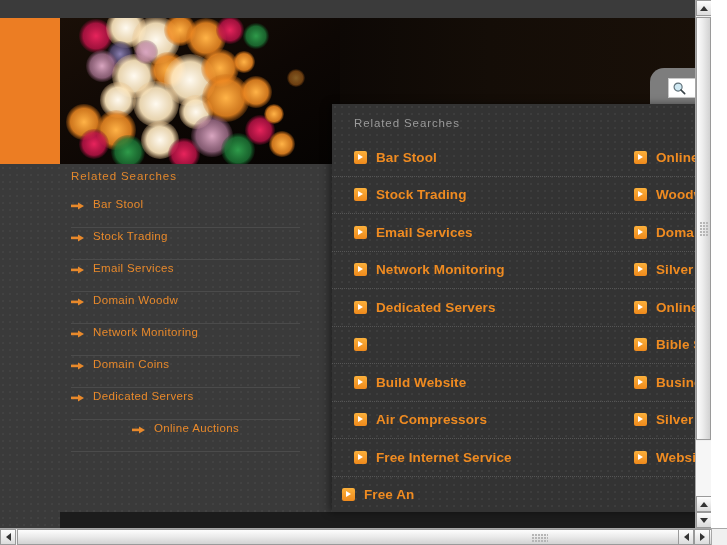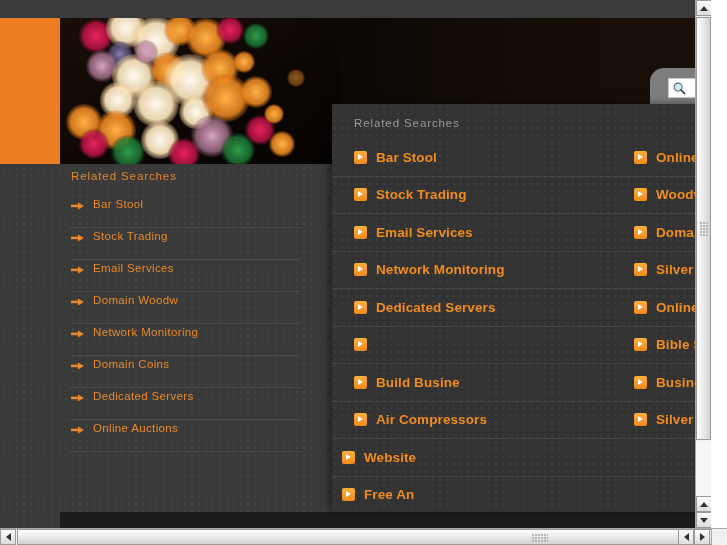--- a/index.html
+++ b/index.html
@@ -132,21 +132,21 @@
   .sb-item {
     position: relative;
     height: 29px;
     border-bottom: 1px solid #4b4b4b;
     margin-left: 11px;
     margin-right: 22px;
     display: flex;
     align-items: flex-start;
     padding-top: 2px;
   }
-  .sb-item:last-child { border-bottom: 1px solid #4b4b4b; }
+  .sb-item:last-child { border-bottom: 1px solid #4b4b4b; justify-content: center; }
   .sb-arrow {
     width: 14px;
     height: 12px;
     flex: none;
     margin-right: 8px;
     margin-top: 2px;
   }
   .sb-label {
     color: #e8892b;
     font-size: 11.5px;
@@ -565,38 +565,42 @@
             <span class="ov-icon"></span>
           </div>
           <div class="ov-cell right">
             <span class="ov-icon"></span>
             <span class="ov-label">Bible S</span>
           </div>
         </div>
         <div class="ov-row">
           <div class="ov-cell left">
             <span class="ov-icon"></span>
-            <span class="ov-label">Build Busine</span>
+            <span class="ov-label">Build Website</span>
           </div>
           <div class="ov-cell right">
             <span class="ov-icon"></span>
             <span class="ov-label">Busine</span>
           </div>
         </div>
         <div class="ov-row">
           <div class="ov-cell left">
             <span class="ov-icon"></span>
             <span class="ov-label">Air Compressors</span>
           </div>
           <div class="ov-cell right">
             <span class="ov-icon"></span>
             <span class="ov-label">Silver</span>
           </div>
         </div>
         <div class="ov-row">
+          <div class="ov-cell left">
+            <span class="ov-icon"></span>
+            <span class="ov-label">Free Internet Service</span>
+          </div>
           <div class="ov-cell right">
             <span class="ov-icon"></span>
             <span class="ov-label">Website</span>
           </div>
         </div>
         <div class="ov-row">
           <div class="ov-cell right">
             <span class="ov-icon"></span>
             <span class="ov-label">Free An</span>
           </div>

